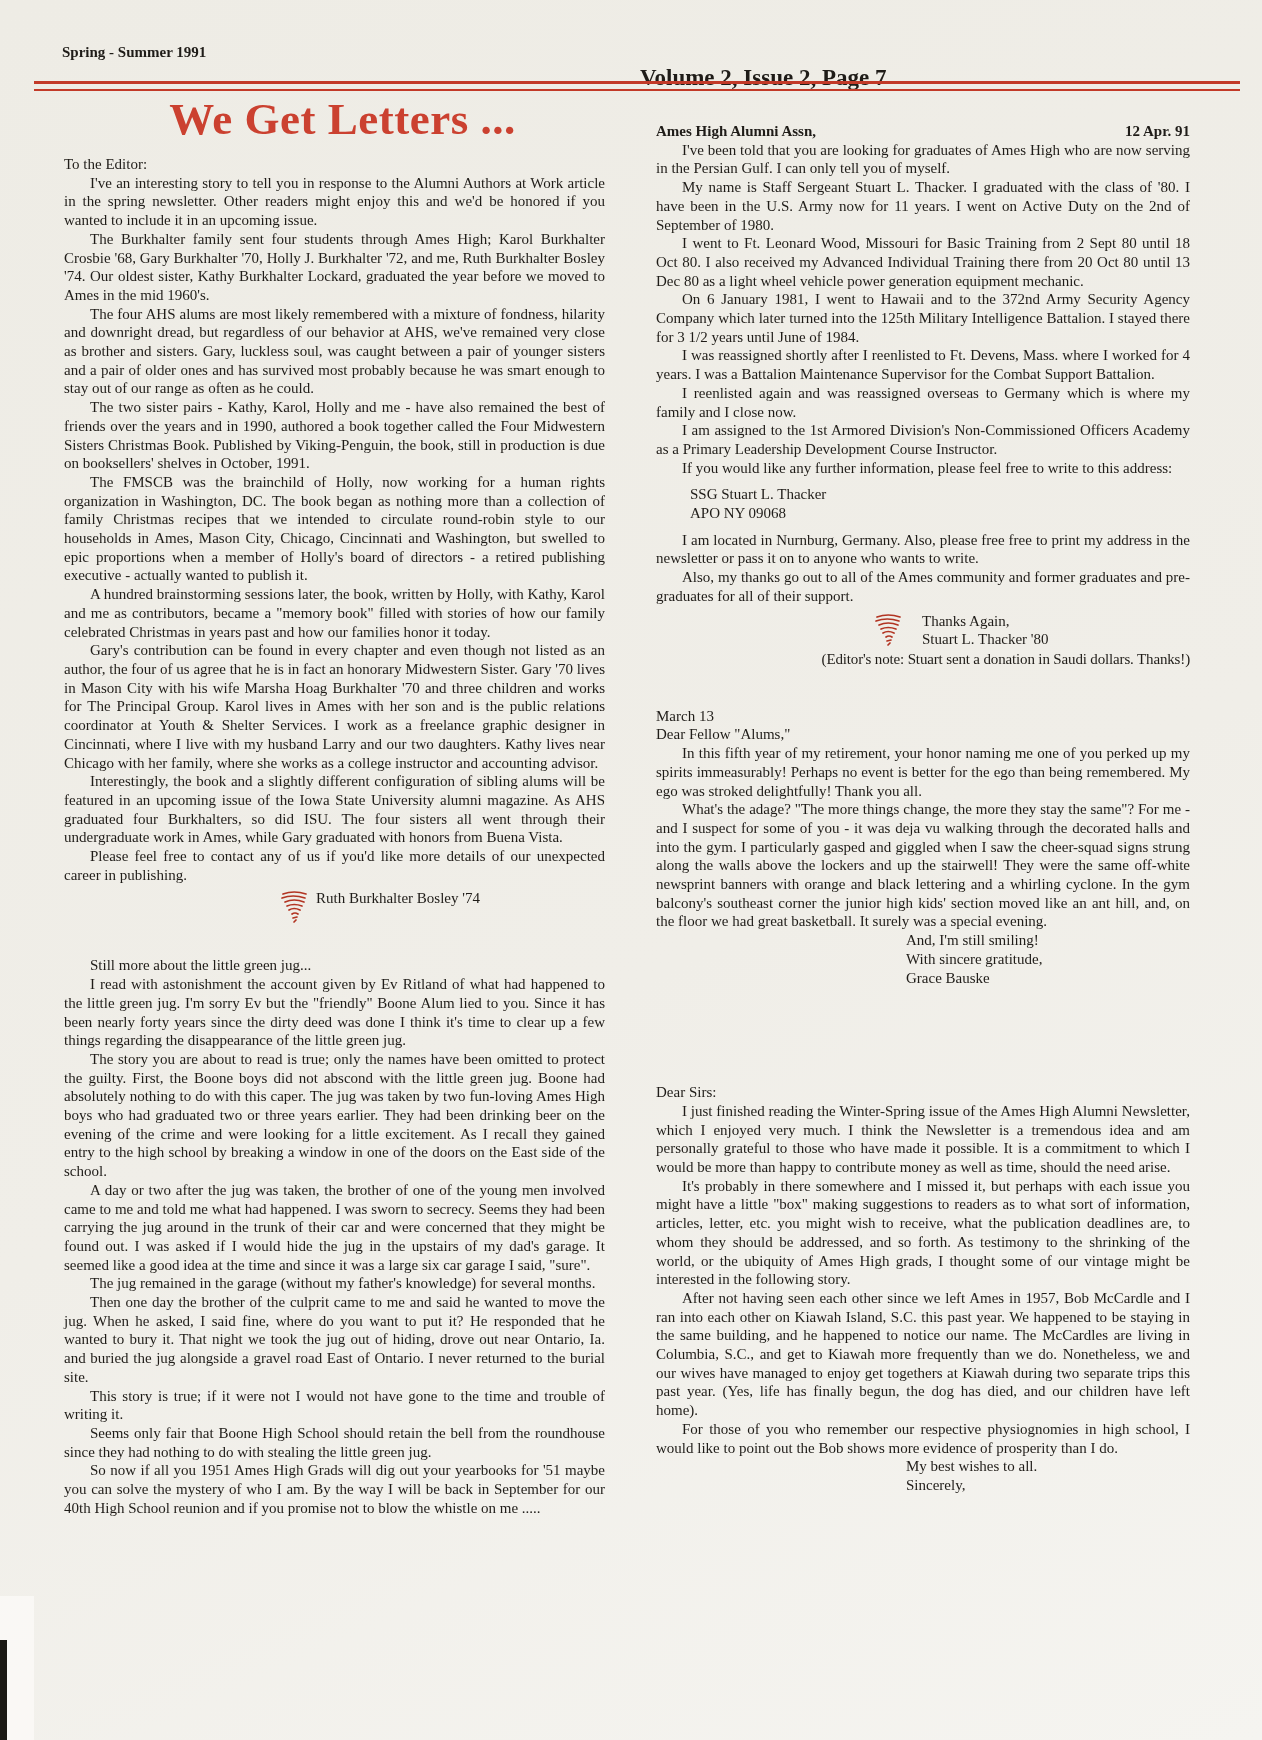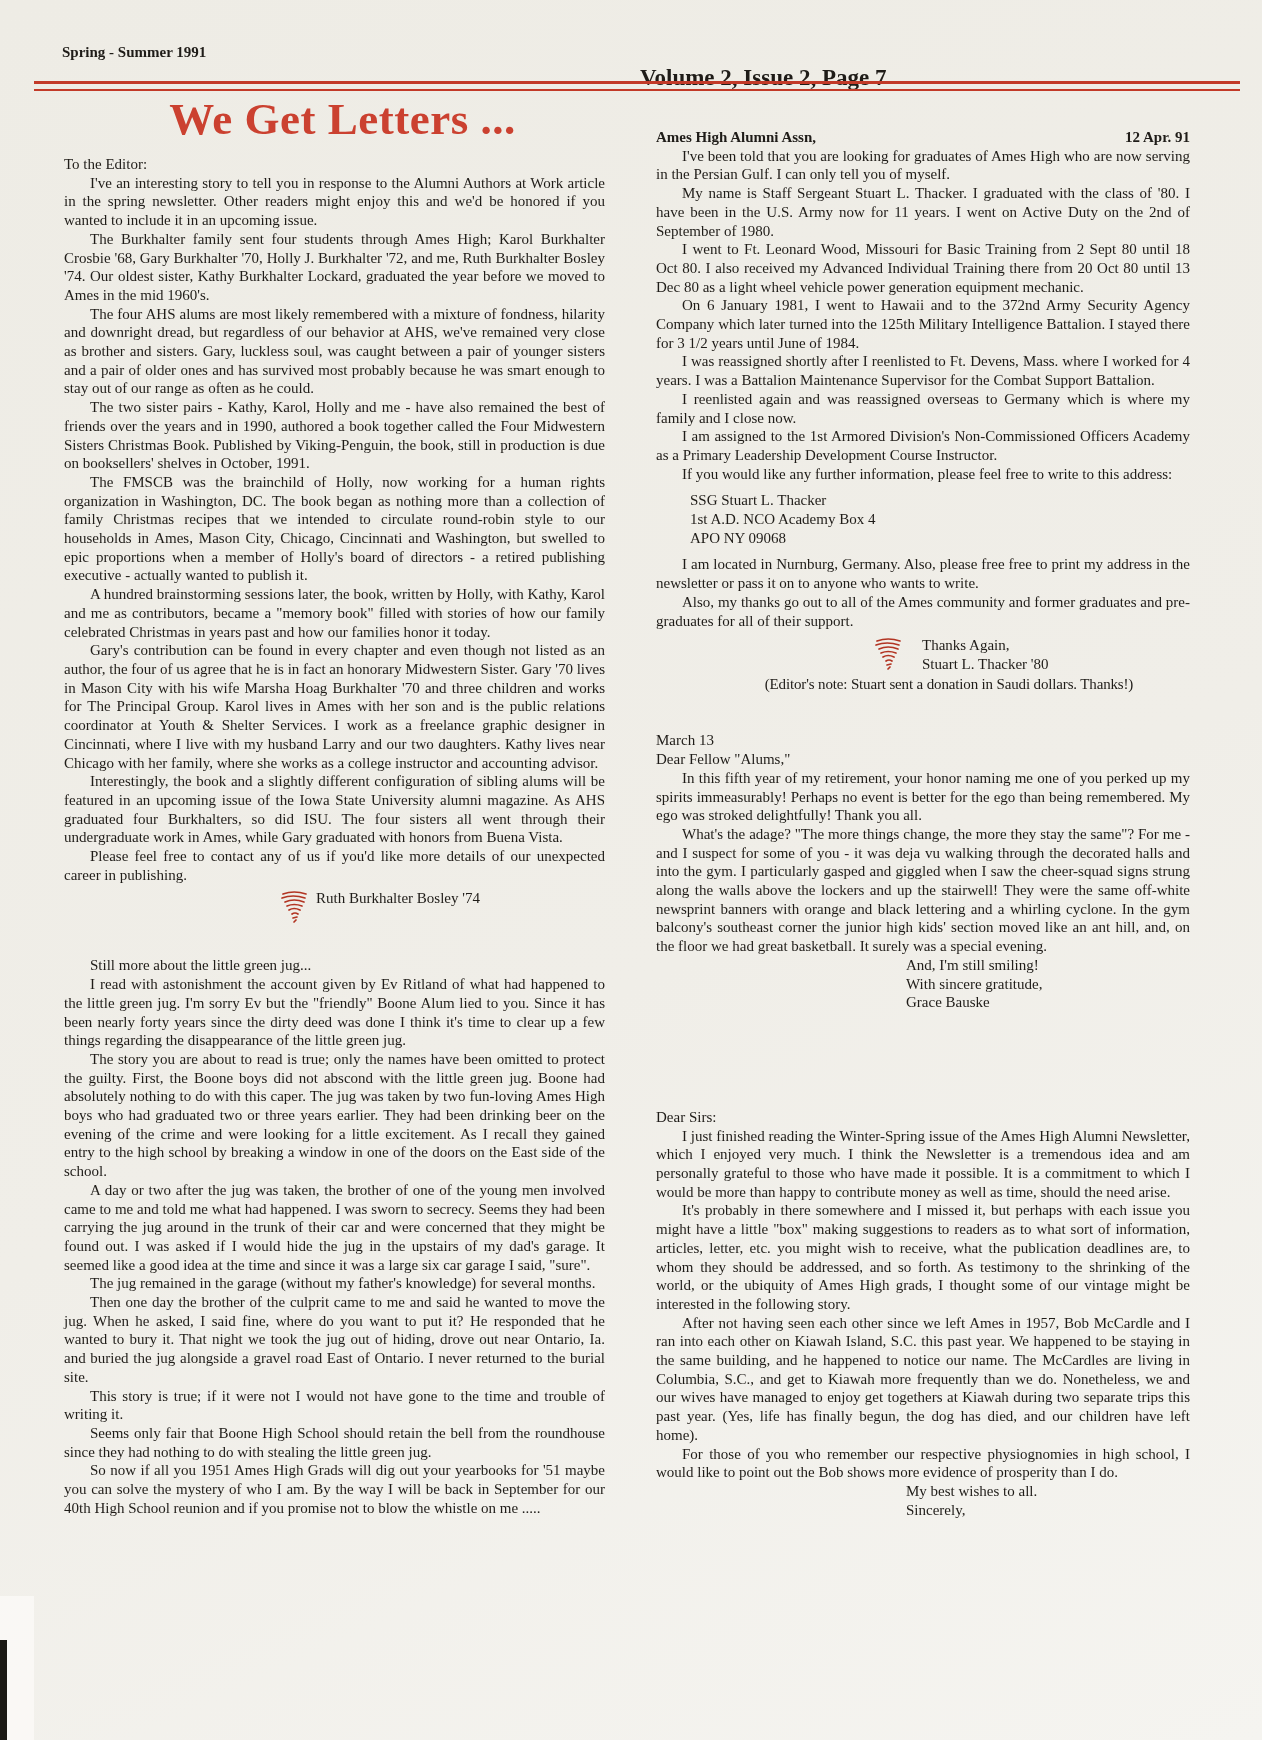--- a/index.html
+++ b/index.html
@@ -14,41 +14,41 @@
   }
   
   .masthead-left{position:absolute;left:62px;top:44px;font-size:15px;font-weight:700;}
   .masthead-right{position:absolute;top:44px;left:640px;width:562px;text-align:left;font-size:23px;font-weight:700;margin-top:21px;}
   .rule{position:absolute;left:34px;width:1206px;background:#c23a28;}
   .rule-a{top:81px;height:3px;}
   .rule-b{top:89px;height:2px;}
   
   .col{position:absolute;font-size:15px;line-height:18.7px;text-align:justify;}
   .col-left{left:64px;top:95px;width:541px;}
-  .col-right{left:656px;top:128px;width:534px;}
+  .col-right{left:656px;top:122px;width:534px;}
   .title{
     margin:0 0 12px 0;padding-left:16px;
     text-align:center;font-size:45px;line-height:48px;font-weight:700;
     color:#cb4130;letter-spacing:.5px;
   }
   p{margin:0;}
   .para{text-indent:26px;}
   .salutation,.plain{text-indent:0;}
   .addr-row{display:flex;justify-content:space-between;font-weight:700;}
   .address-block{margin:8px;}
   .addr-line{text-indent:0;margin-left:26px;text-align:left;}
   
   .sig-row{display:flex;align-items:flex-start;gap:8px;margin-top:5px;margin-left:216px;text-align:left;}
   .sig-name{white-space:nowrap;}
   .sig-block-right{display:flex;align-items:flex-start;gap:20px;margin-left:218px;margin-top:6px;text-align:left;}
   .sig-lines{display:flex;flex-direction:column;}
   .sig-lines span{white-space:nowrap;}
   .closing-block{margin-left:250px;text-align:left;}
   .closing-block div{white-space:nowrap;}
-  .editors-note{text-indent:0;margin-left:52px;margin-top:1px;white-space:nowrap;letter-spacing:-0.15px;text-align:center;}
+  .editors-note{text-indent:0;margin-left:52px;margin-top:1px;white-space:nowrap;letter-spacing:-0.15px;text-align:right;}
   .gap-green-jug{display:block;margin-top:32px;}
   .gap-bauske{display:block;margin-top:38px;}
   .gap-judisch{display:block;margin-top:96px;}
   .cyclone{flex:0 0 auto;margin-top:1px;}
   
   .edge-dark{position:absolute;left:0;top:1640px;width:7px;height:100px;background:#1b1915;}
   .edge-light{position:absolute;left:0;top:1596px;width:34px;height:144px;background:#fbfaf7;opacity:.8;}
   section{display:block;}
 </style>
 </head>
@@ -121,21 +121,20 @@
           <p class="para">My name is Staff Sergeant Stuart L. Thacker. I graduated with the class of '80. I have been in the U.S. Army now for 11 years. I went on Active Duty on the 2nd of September of 1980.</p>
           <p class="para">I went to Ft. Leonard Wood, Missouri for Basic Training from 2 Sept 80 until 18 Oct 80. I also received my Advanced Individual Training there from 20 Oct 80 until 13 Dec 80 as a light wheel vehicle power generation equipment mechanic.</p>
           <p class="para">On 6 January 1981, I went to Hawaii and to the 372nd Army Security Agency Company which later turned into the 125th Military Intelligence Battalion. I stayed there for 3 1/2 years until June of 1984.</p>
           <p class="para">I was reassigned shortly after I reenlisted to Ft. Devens, Mass. where I worked for 4 years. I was a Battalion Maintenance Supervisor for the Combat Support Battalion.</p>
           <p class="para">I reenlisted again and was reassigned overseas to Germany which is where my family and I close now.</p>
           <p class="para">I am assigned to the 1st Armored Division's Non-Commissioned Officers Academy as a Primary Leadership Development Course Instructor.</p>
           <p class="para">If you would like any further information, please feel free to write to this address:</p>
         </div>
       <div class="address-block">
           <p class="addr-line">SSG Stuart L. Thacker</p>
-          <p class="addr-line">1st A.D. NCO Academy Box 4</p>
           <p class="addr-line">APO NY 09068</p>
         </div>
       <div>
           <p class="para">I am located in Nurnburg, Germany. Also, please free free to print my address in the newsletter or pass it on to anyone who wants to write.</p>
           <p class="para">Also, my thanks go out to all of the Ames community and former graduates and pre-graduates for all of their support.</p>
         </div>
       <div class="sig-block-right">
         <svg class="cyclone" width="28" height="34" viewBox="0 0 28 34">
           <g fill="none" stroke="#b23422" stroke-width="1.7" stroke-linecap="round">
             <path d="M3 4 Q14 0 26 4"></path>

